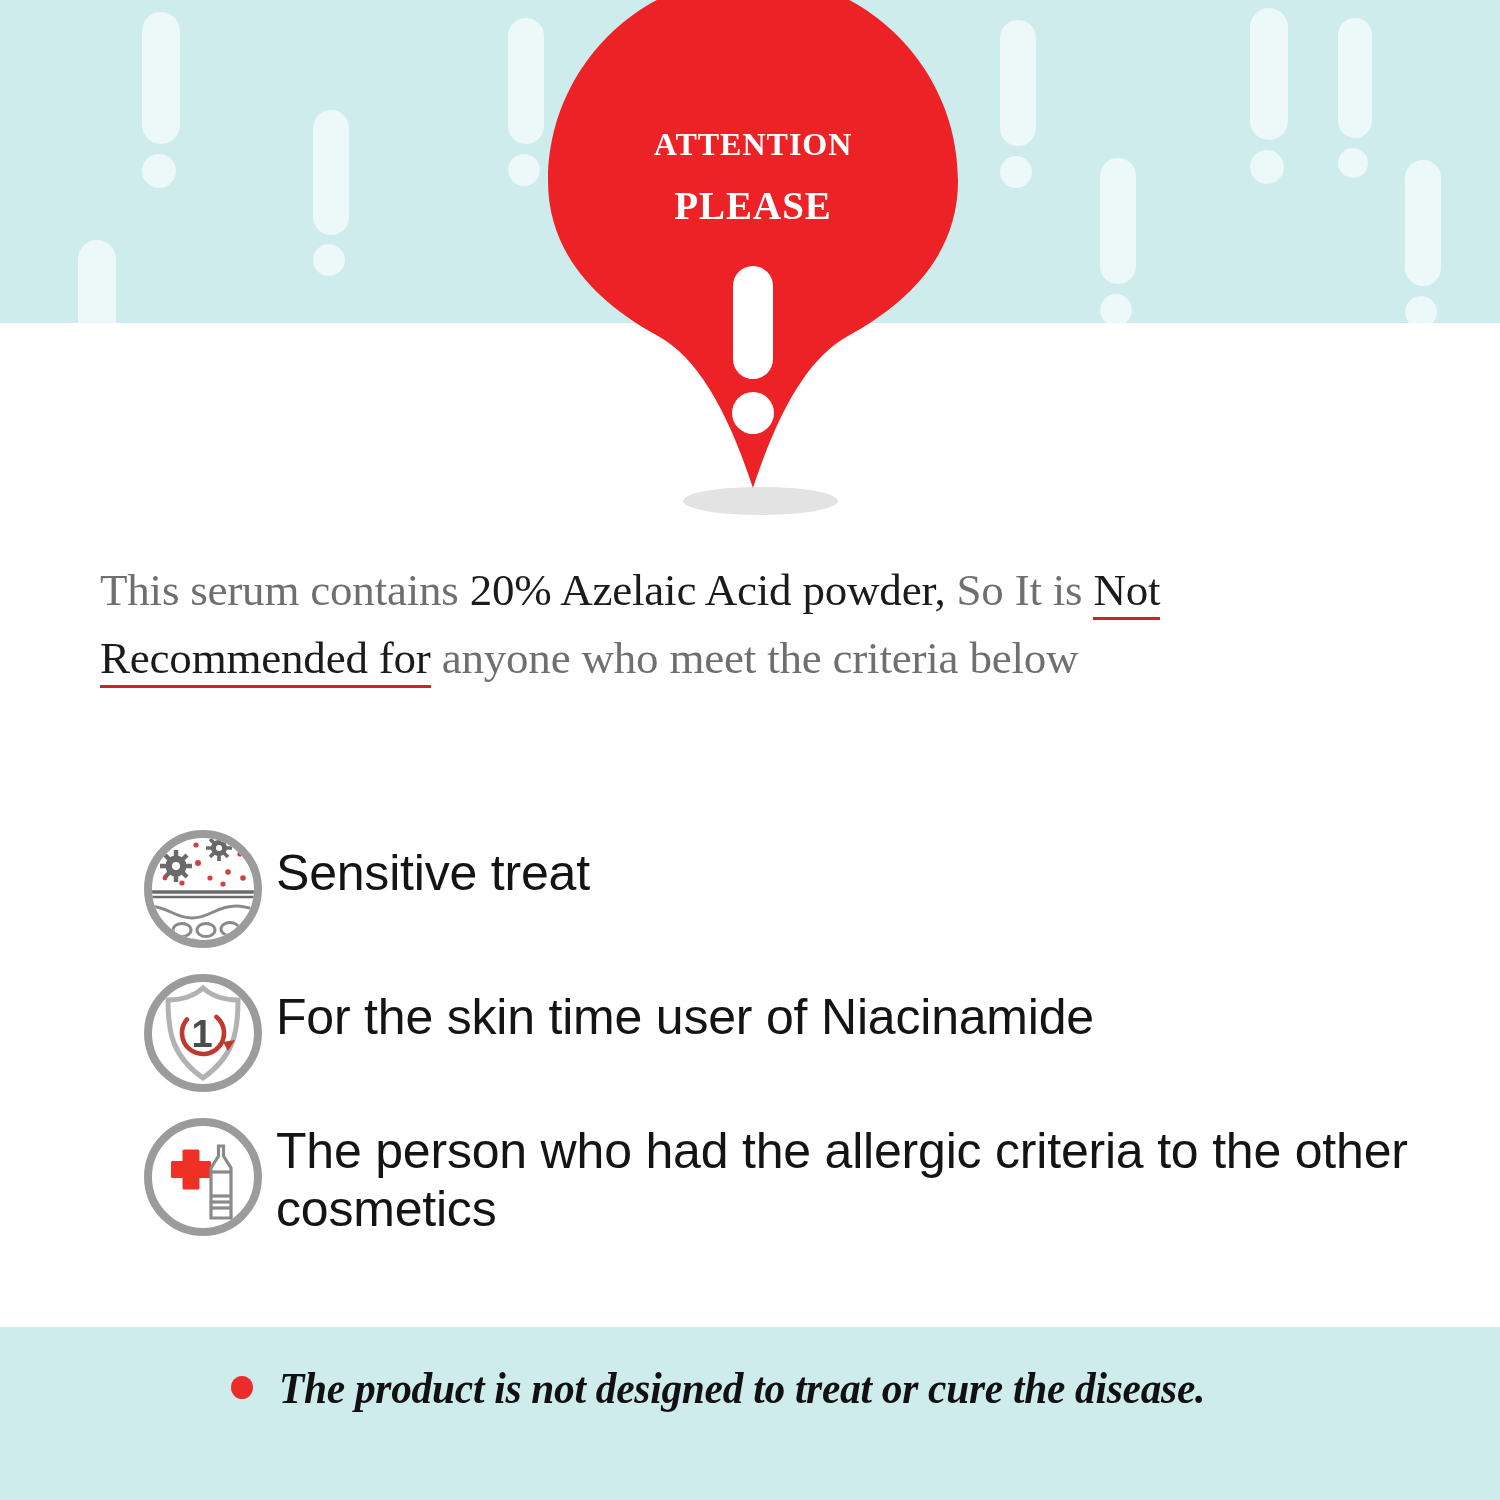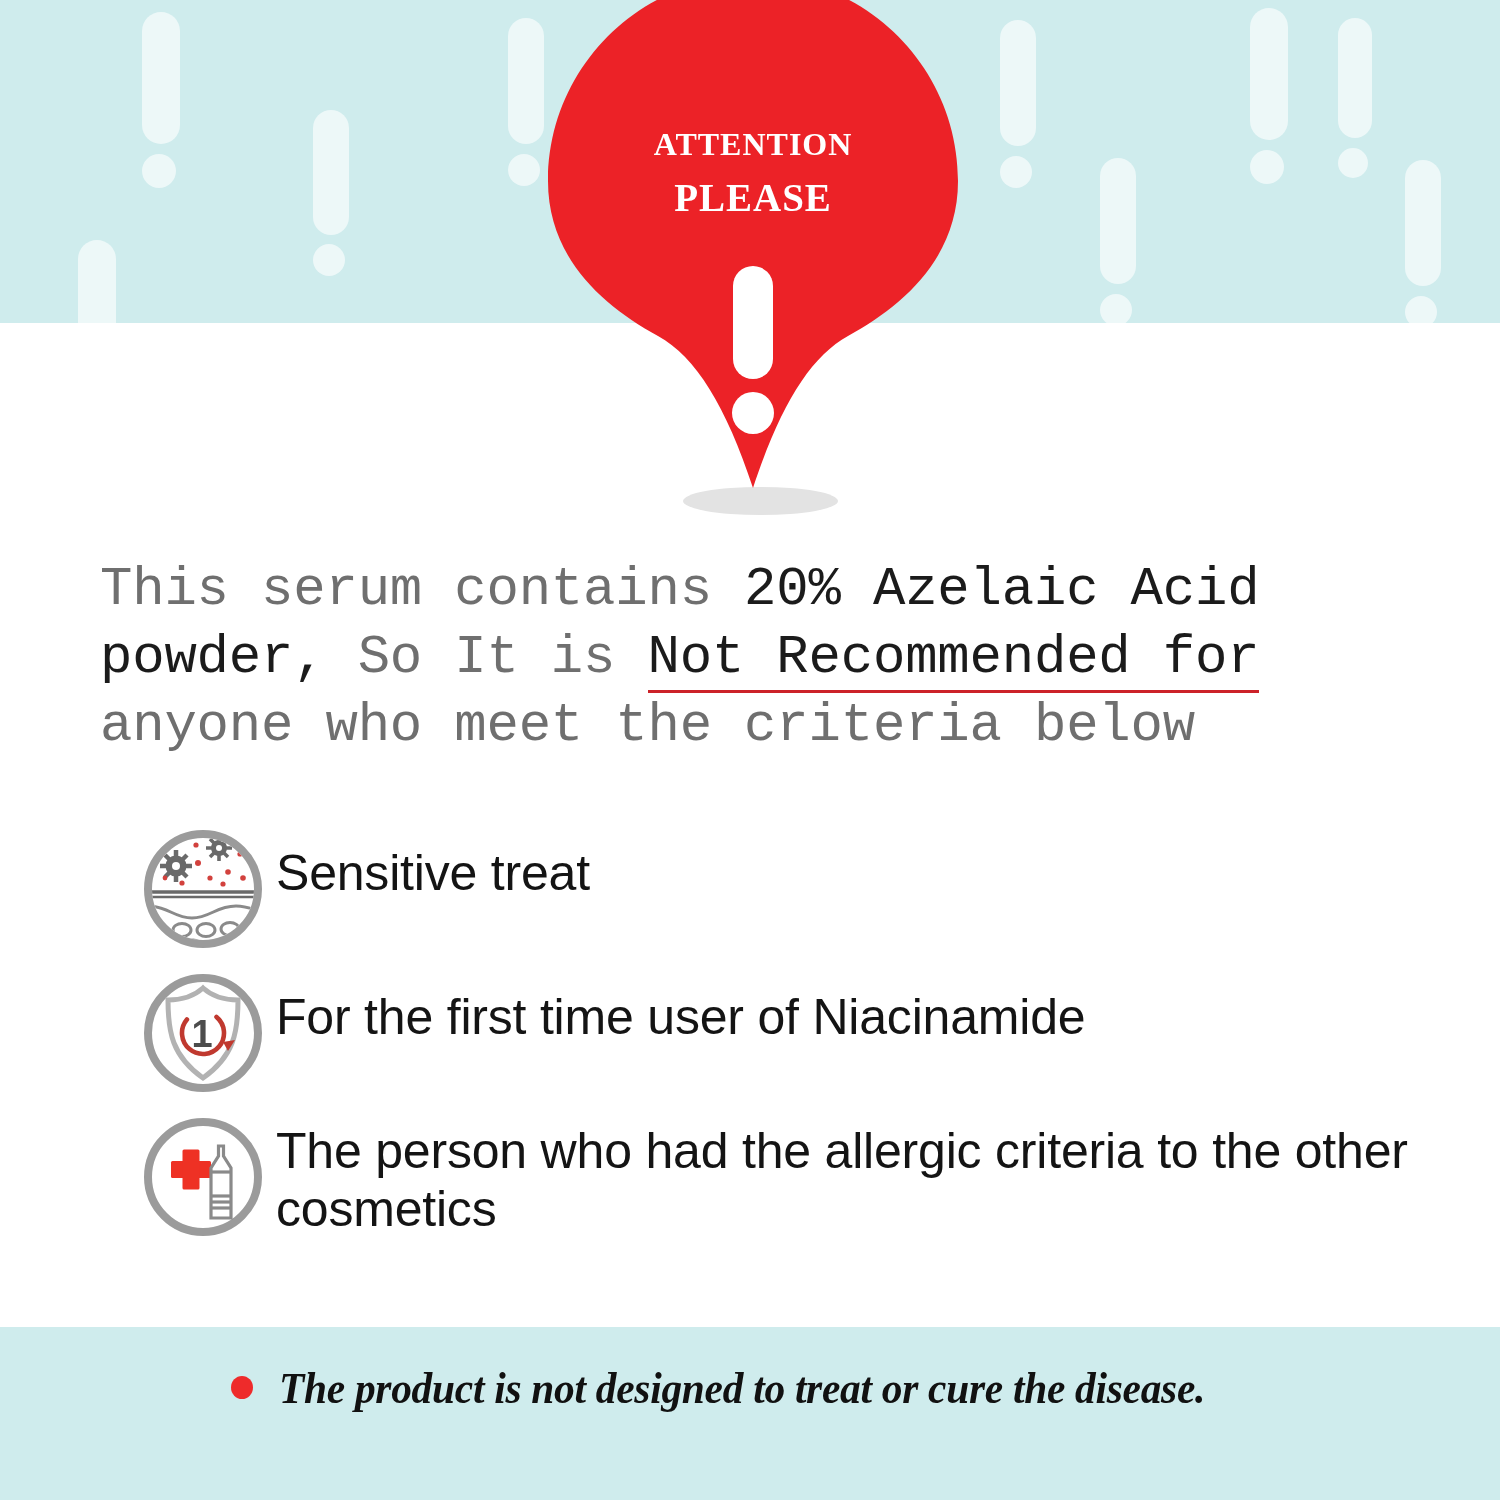--- a/index.html
+++ b/index.html
@@ -85,32 +85,32 @@
     font-variant: small-caps;
     text-transform: lowercase;
     letter-spacing: 1px;
   }
   #attention-title .l2 {
     display: block;
     font-size: 55px;
     font-variant: small-caps;
     text-transform: lowercase;
     letter-spacing: 1px;
-    margin-top: 4px;
+    margin-top: 12px;
   }
 
   
   #intro-paragraph {
     position: absolute;
     left: 100px;
     top: 556px;
     width: 1320px;
-    font-family: Liberation Mono, monospace;
+    font-family: Liberation Serif, serif;
     font-stretch: condensed;
-    font-size: 54px;
+    font-size: 45px;
     line-height: 68px;
     color: #6f6f6f;
     letter-spacing: -0.2px;
   }
   #intro-paragraph .em {
     color: #1b1b1b;
   }
   #intro-paragraph .em-underline {
     color: #1b1b1b;
     border-bottom: 3px solid #cc2229;
@@ -341,21 +341,21 @@
   <div class="criteria-row" id="criteria-row-2">
     <div class="criteria-icon">
       <svg viewBox="0 0 126 126" xmlns="http://www.w3.org/2000/svg" aria-hidden="true">
         <circle cx="63" cy="63" r="55" fill="none" stroke="#9b9b9b" stroke-width="8"></circle>
         <path d="M63 18 C 52 28 40 30 28 30 C 28 62 32 86 63 108 C 94 86 98 62 98 30 C 86 30 74 28 63 18 Z" fill="none" stroke="#b2b2b2" stroke-width="5"></path>
         <path d="M84 63 A 21 21 0 1 1 63 42" fill="none" stroke="#c0392f" stroke-width="4.6" stroke-linecap="round" transform="rotate(-50 63 63)"></path>
         <polygon points="83,72 95,70 88,81" fill="#c0392f"></polygon>
         <text x="62" y="77" text-anchor="middle" font-family="Liberation Sans, sans-serif" font-size="38" font-weight="700" fill="#4c4c4c">1</text>
       </svg>
     </div>
-    <div class="criteria-text">For the first time user of Niacinamide</div>
+    <div class="criteria-text">For the skin time user of Niacinamide</div>
   </div>
 
   <div class="criteria-row" id="criteria-row-3">
     <div class="criteria-icon">
       <svg viewBox="0 0 126 126" xmlns="http://www.w3.org/2000/svg" aria-hidden="true">
         <circle cx="63" cy="63" r="55" fill="none" stroke="#9b9b9b" stroke-width="8"></circle>
         <g fill="#ee3124">
           <rect x="31" y="47" width="40" height="17" rx="1.5"></rect>
           <rect x="42.5" y="35.5" width="17" height="40" rx="1.5"></rect>
         </g>

